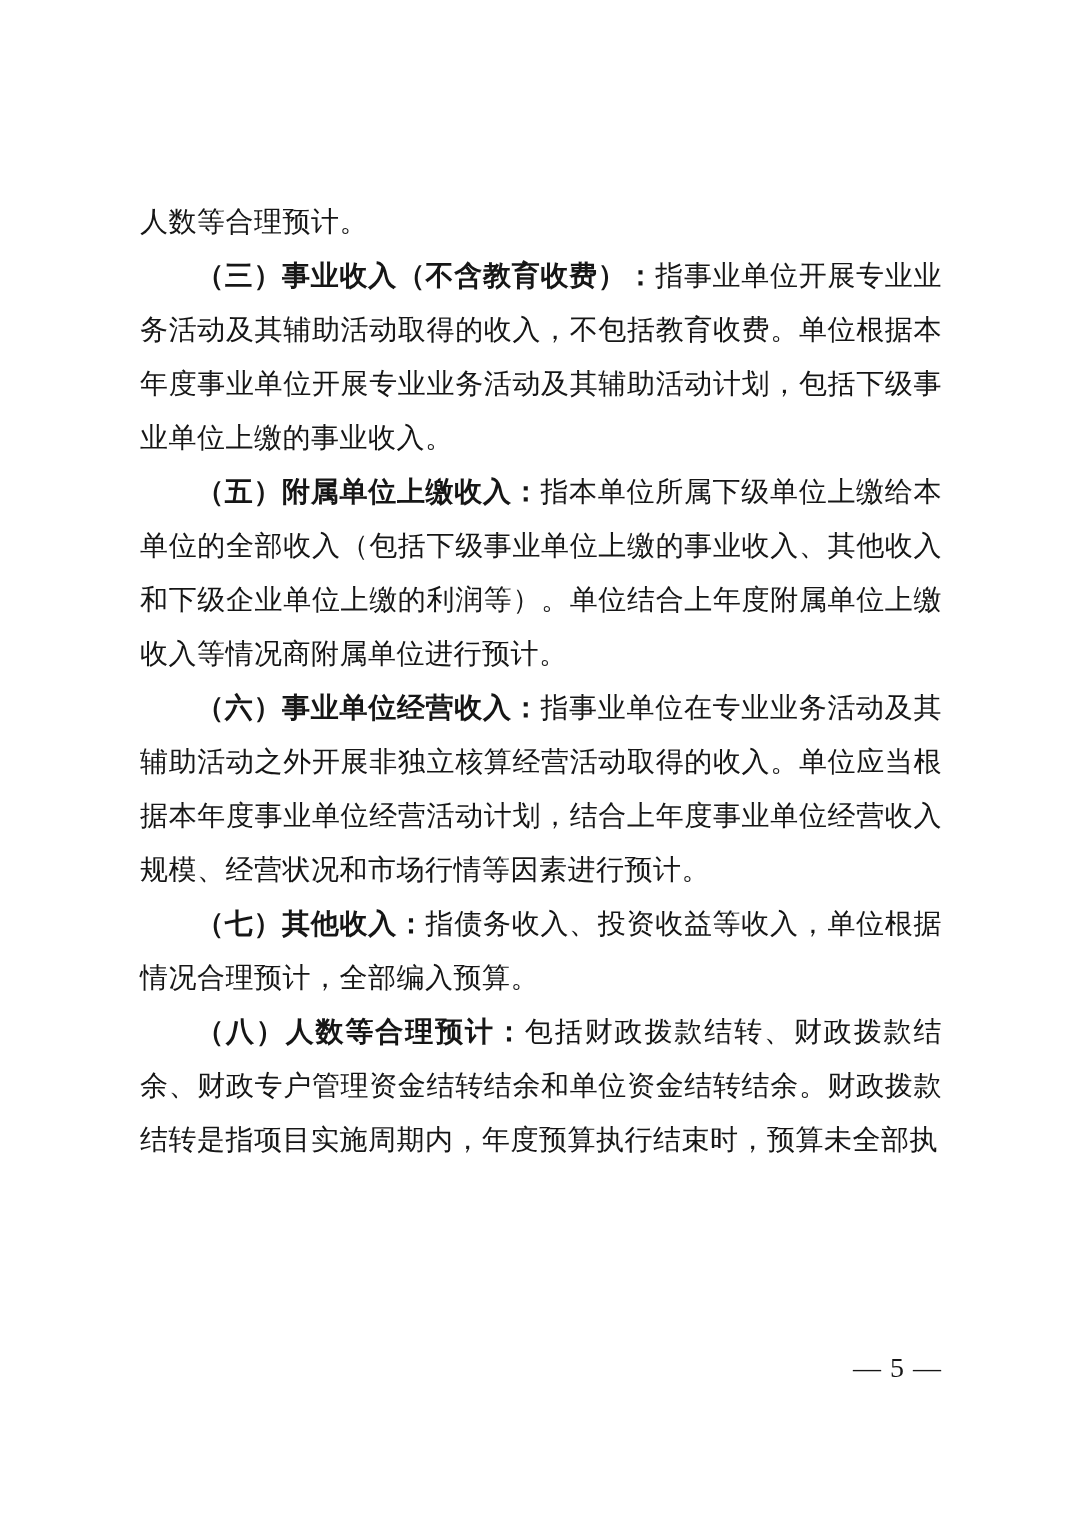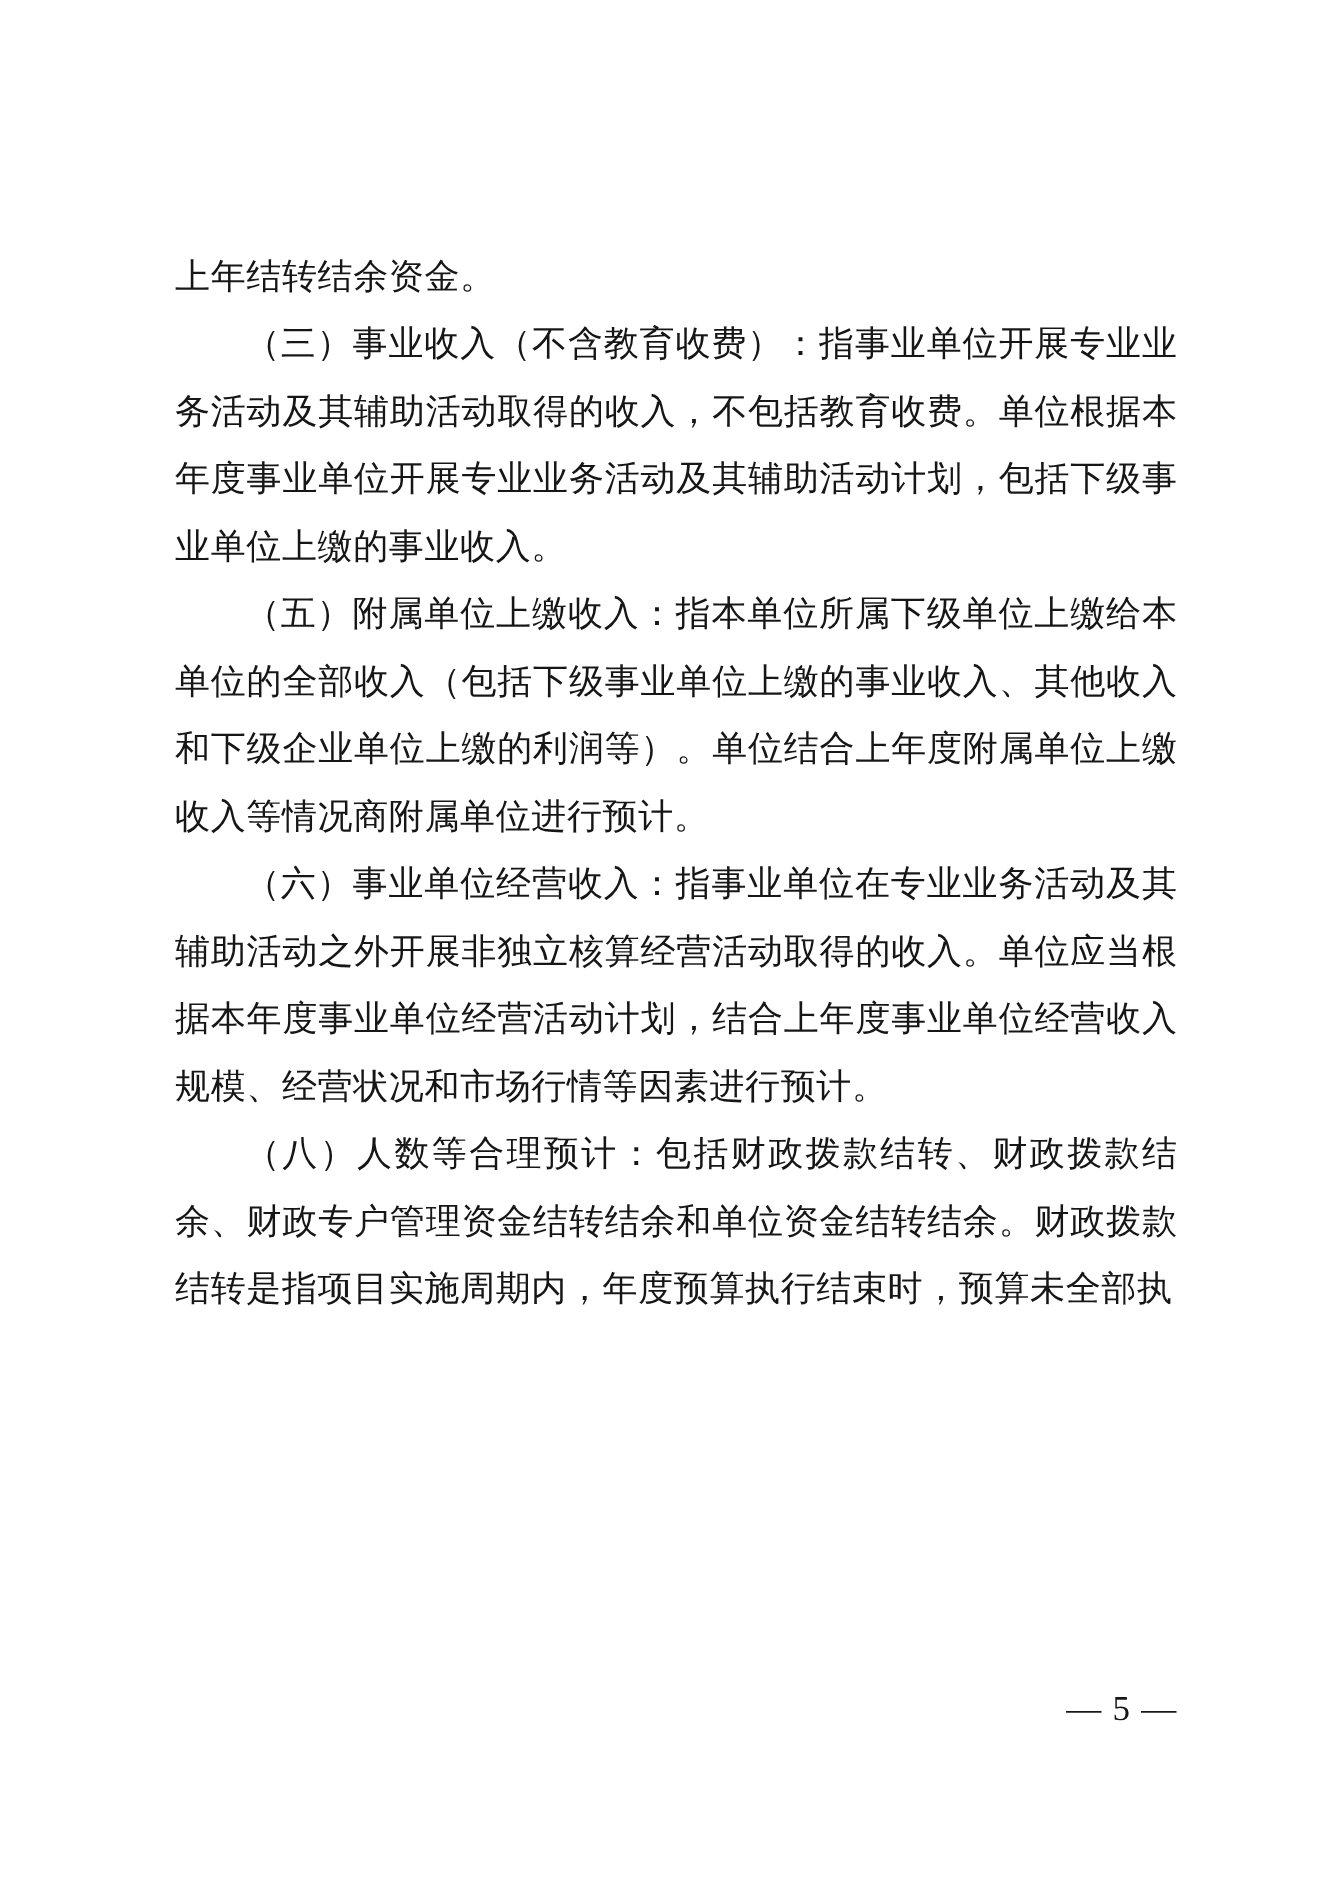--- a/index.html
+++ b/index.html
@@ -28,45 +28,46 @@
   }
   .para {
     margin: 0;
     padding: 0;
     text-indent: 2em;
   }
   .para.no-indent {
     text-indent: 0;
   }
   .para .lead {
-    font-weight: normal;
+    font-weight: bold;
   }
   .page-footer {
     position: absolute;
     left: 140px;
     top: 1348px;
     width: 802px;
     text-align: right;
     font-size: 28px;
     line-height: 40px;
     letter-spacing: 1px;
   }
 </style>
 </head>
 <body>
 
 <main class="doc-body" id="doc-body">
-  <p class="para no-indent"><b class="lead"></b><span class="body-text">上年结转结余资金。</span></p>
+  <p class="para no-indent"><b class="lead"></b><span class="body-text">人数等合理预计。</span></p>
 
   <p class="para"><b class="lead">（三）事业收入（不含教育收费）：</b><span class="body-text">指事业单位开展专业业务活动及其辅助活动取得的收入，不包括教育收费。单位根据本年度事业单位开展专业业务活动及其辅助活动计划，包括下级事业单位上缴的事业收入。</span></p>
 
 
   <p class="para"><b class="lead">（五）附属单位上缴收入：</b><span class="body-text">指本单位所属下级单位上缴给本单位的全部收入（包括下级事业单位上缴的事业收入、其他收入和下级企业单位上缴的利润等）。单位结合上年度附属单位上缴收入等情况商附属单位进行预计。</span></p>
 
   <p class="para"><b class="lead">（六）事业单位经营收入：</b><span class="body-text">指事业单位在专业业务活动及其辅助活动之外开展非独立核算经营活动取得的收入。单位应当根据本年度事业单位经营活动计划，结合上年度事业单位经营收入规模、经营状况和市场行情等因素进行预计。</span></p>
 
+  <p class="para"><b class="lead">（七）其他收入：</b><span class="body-text">指债务收入、投资收益等收入，单位根据情况合理预计，全部编入预算。</span></p>
 
   <p class="para"><b class="lead">（八）人数等合理预计：</b><span class="body-text">包括财政拨款结转、财政拨款结余、财政专户管理资金结转结余和单位资金结转结余。财政拨款结转是指项目实施周期内，年度预算执行结束时，预算未全部执</span></p>
 </main>
 
 <footer class="page-footer">
   <span>— 5 —</span>
 </footer>
 
 </body></html>

